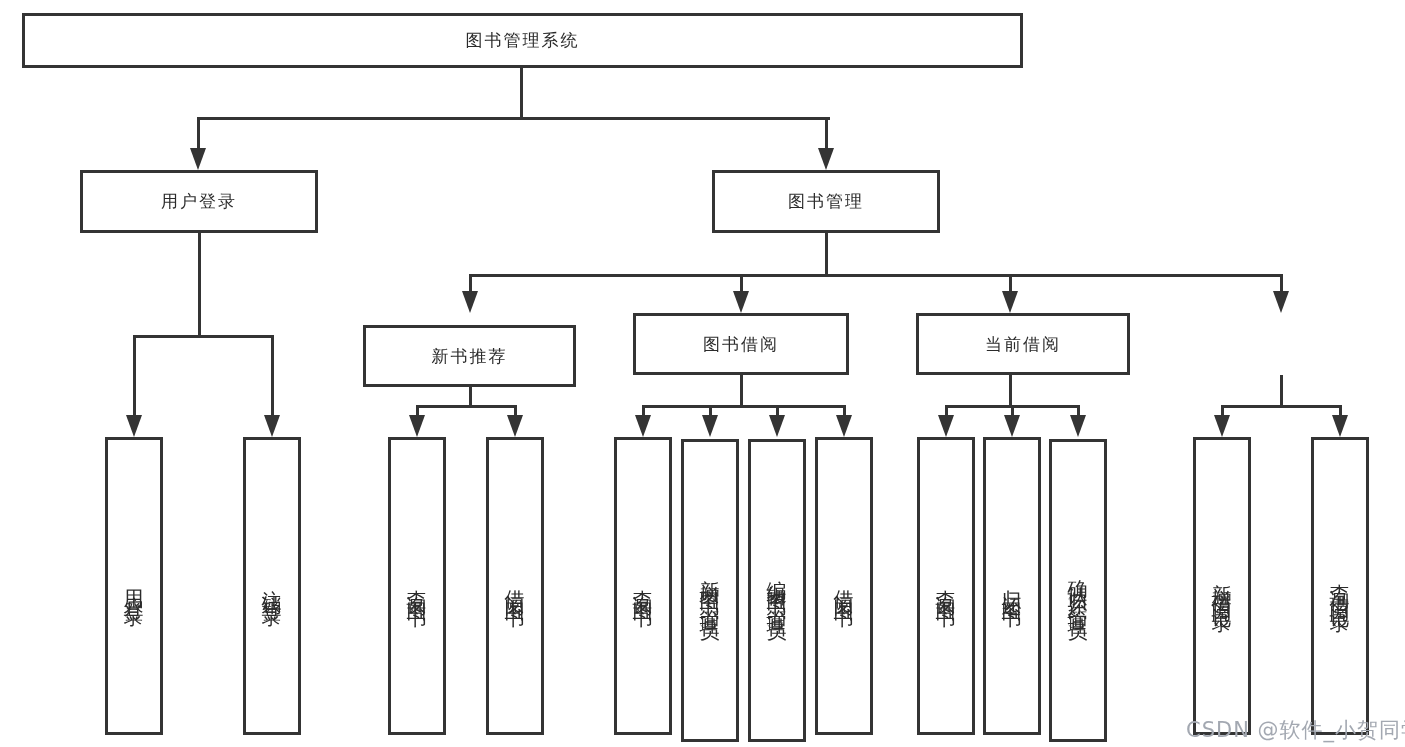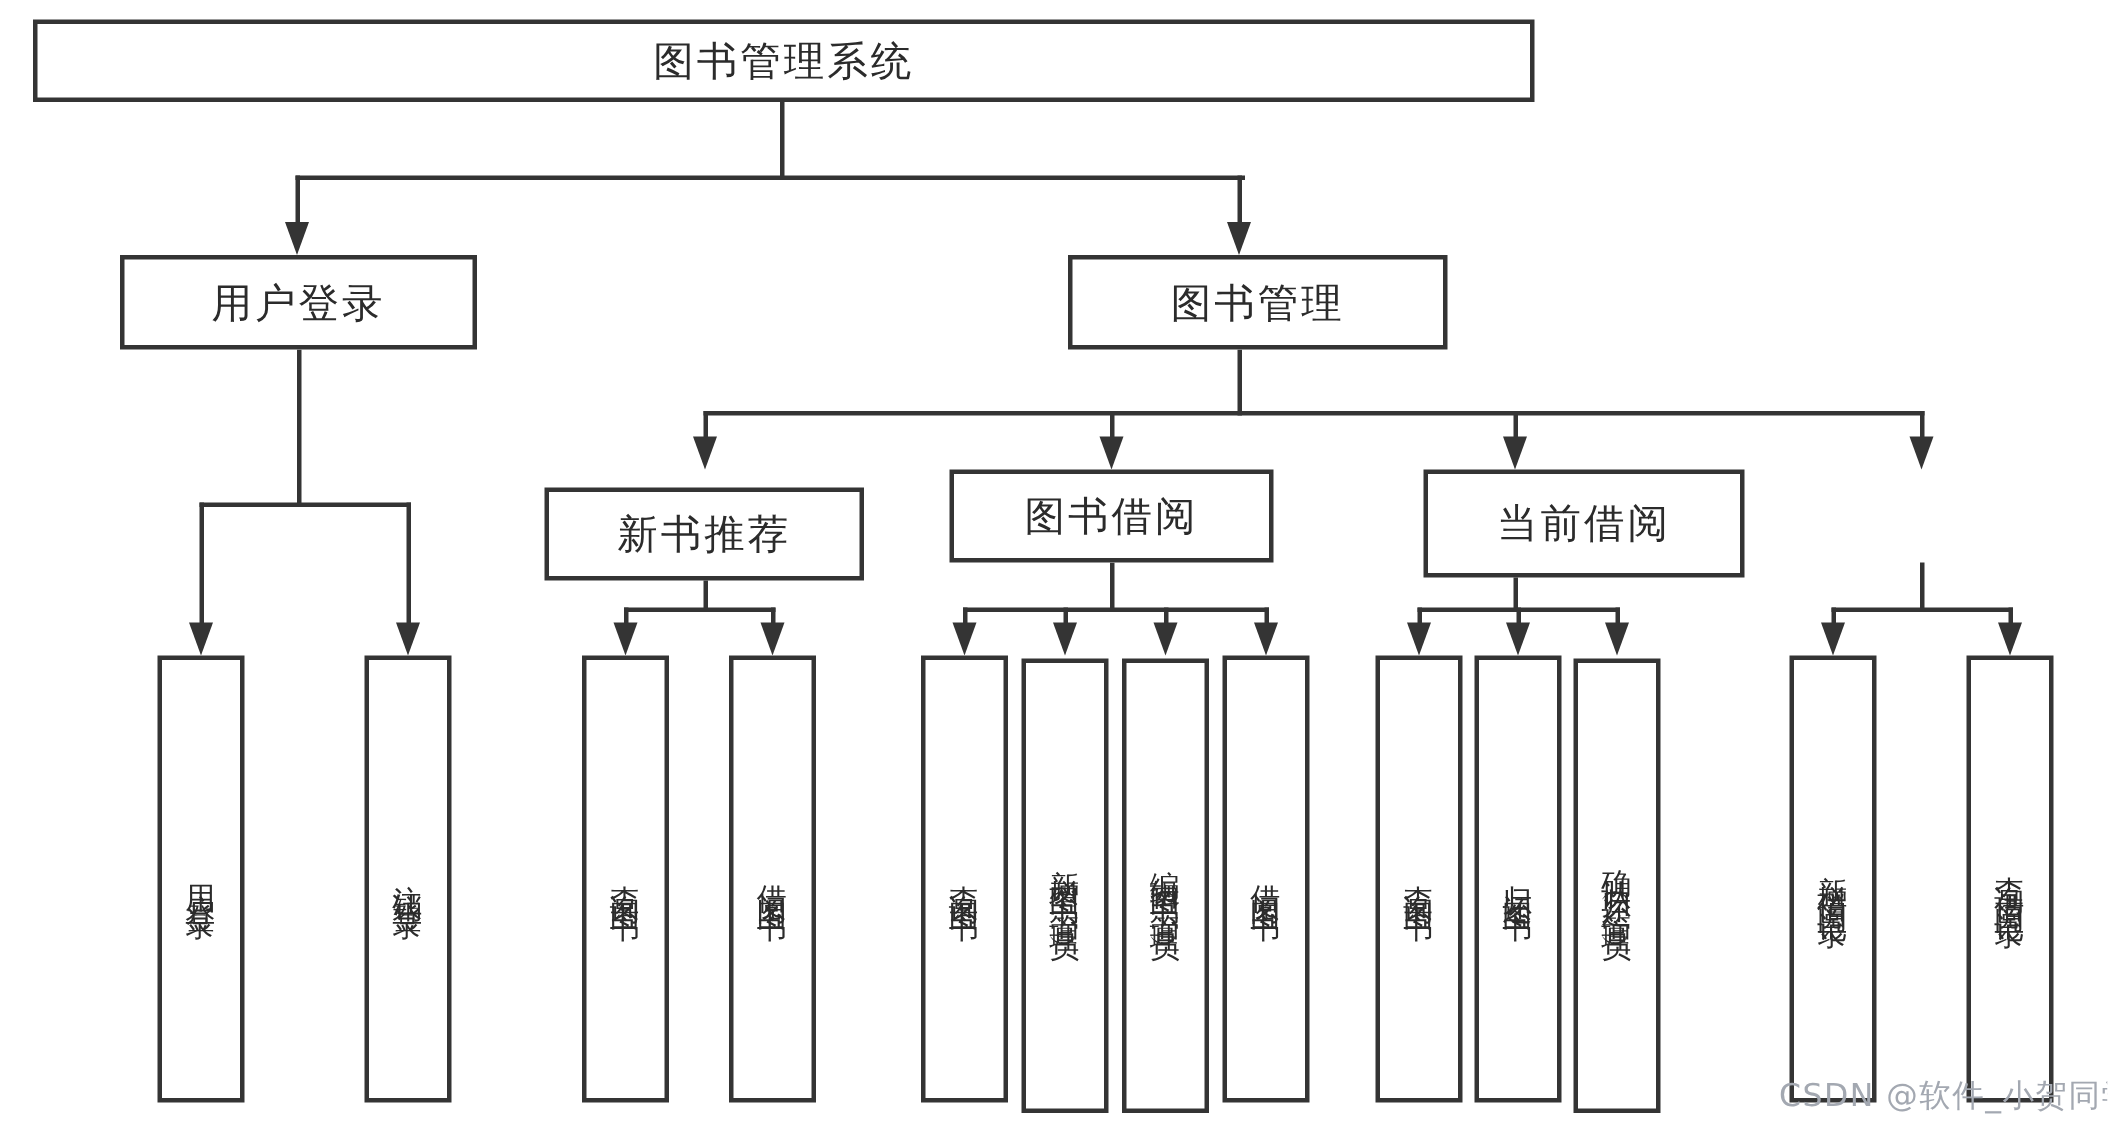--- a/index.html
+++ b/index.html
@@ -16,21 +16,21 @@
     box-sizing: border-box;
     border: 3px solid #343434;
     background: #ffffff;
     display: flex;
     align-items: center;
     justify-content: center;
     color: #2b2b2b;
     z-index: 2;
   }
   .box.h {
-    font-size: 27px;
+    font-size: 17px;
     letter-spacing: 2px;
     white-space: nowrap;
   }
   .box.v {
     writing-mode: vertical-rl;
     text-orientation: mixed;
     font-size: 20px;
     letter-spacing: 6px;
     line-height: 1;
   }
@@ -61,27 +61,27 @@
 </style>
 </head>
 <body>
 
 <div id="stage">
 
   <div class="box h" style="left:22px; top:13px; width:1001px; height:55px;">图书管理系统</div>
 
   <div class="box h" style="left:80px; top:170px; width:238px; height:63px;">用户登录</div>
 
-  <div class="box h" style="left:712px; top:170px; width:253px; height:63px;">图书管理</div>
+  <div class="box h" style="left:712px; top:170px; width:228px; height:63px;">图书管理</div>
 
   <div class="box h" style="left:363px; top:313px; width:213px; height:62px;margin-top:12px;">新书推荐</div>
 
   <div class="box h" style="left:633px; top:313px; width:216px; height:62px;text-align:right;">图书借阅</div>
 
-  <div class="box h" style="left:949px; top:313px; width:214px; height:72px;">当前借阅</div>
+  <div class="box h" style="left:916px; top:313px; width:214px; height:62px;">当前借阅</div>
 
 
   <div class="box v" style="left:105px; top:437px; width:58px; height:298px;">用户登录</div>
 
   <div class="box v" style="left:243px; top:437px; width:58px; height:298px;">注销登录</div>
 
   <div class="box v" style="left:388px; top:437px; width:58px; height:298px;">查询图书</div>
 
   <div class="box v" style="left:486px; top:437px; width:58px; height:298px;">借阅图书</div>
 

